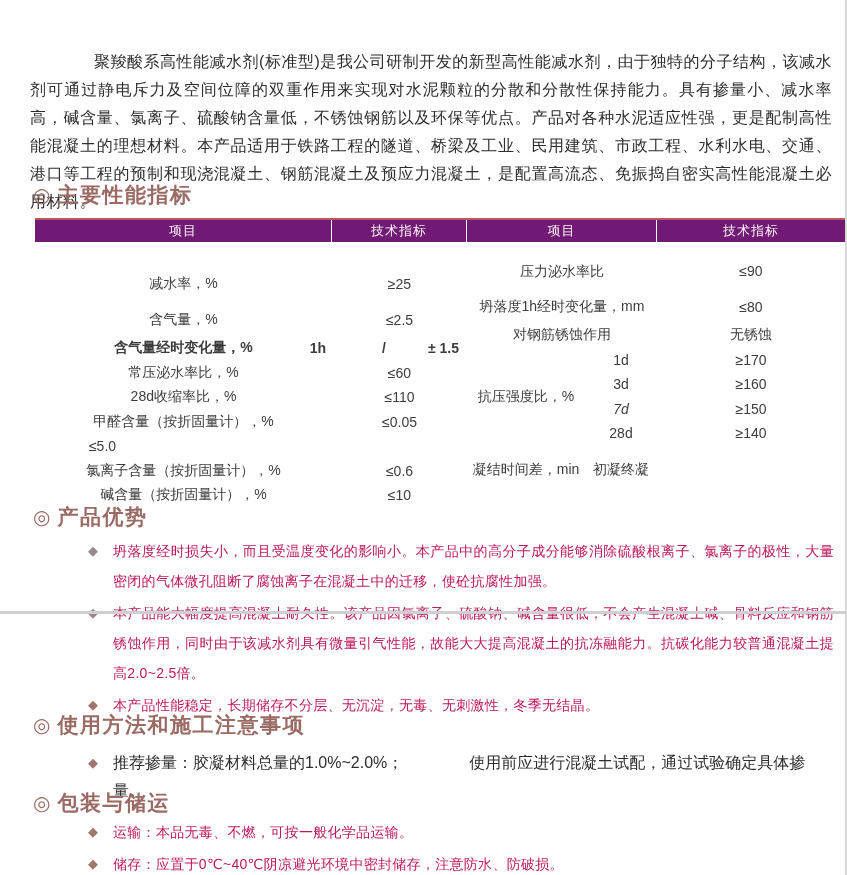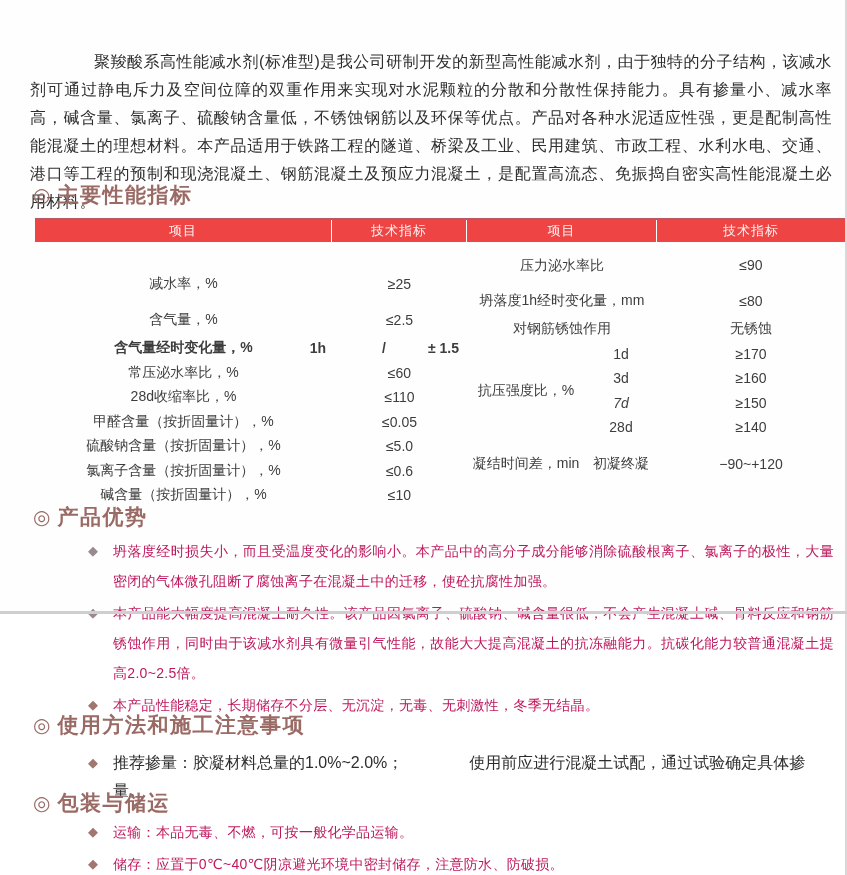--- a/index.html
+++ b/index.html
@@ -20,42 +20,42 @@
   
   .sec-heading{
     position:absolute;left:33px;display:flex;align-items:center;gap:7px;
     color:#9a6a65;font-weight:bold;font-size:21px;letter-spacing:1.5px;
   }
   .sec-heading .marker{font-weight:normal;font-size:20px;letter-spacing:0;}
 
   
   .perf-table{position:absolute;top:218px;left:35px;width:810px;}
   .pt-header{
-    display:flex;height:22px;background:#ef4444;border-top:2px solid #ba5762;
+    display:flex;height:22px;background:#701a75;border-top:2px solid #ba5762;
     color:#fdf3f3;font-size:13px;
   }
   .pt-header .hcell{
     display:flex;align-items:center;justify-content:center;
     border-right:1px solid #ffffff;box-sizing:border-box;letter-spacing:1px;
   }
   .pt-header .hcell:last-child{border-right:none;}
   .hc1{width:297px;} .hc2{width:135px;} .hc3{width:190px;} .hc4{width:188px;}
 
   .pt-body{position:relative;display:flex;font-size:14px;color:#3d3d3d;}
   .pt-left{width:432px;padding-top:21px;box-sizing:border-box;}
   .lrow{display:flex;align-items:center;}
   .lrow .lcell{width:297px;display:flex;align-items:center;justify-content:center;position:relative;}
   .lrow .vcell{width:135px;display:flex;align-items:center;justify-content:center;position:relative;}
   .h44{height:42px;} .h30{height:30px;} .h26{height:26px;font-weight:bold;} .h24{height:24px;} .h25{height:25px;}
   .sub-1h{position:absolute;right:6px;}
   .slash{position:absolute;left:50px;}
   .val-right{position:absolute;right:8px;}
 
   .pt-right{
-    width:378px;padding-top:2px;box-sizing:border-box;
+    width:378px;padding-top:8px;box-sizing:border-box;
     display:grid;grid-template-columns:118px 72px 188px;
     grid-template-rows:42px 30px 26px 24px 24px 25px 24px 49px;
   }
   .gcell{display:flex;align-items:center;justify-content:center;}
   .span2{grid-column:1 / 3;}
   .two-line{flex-direction:column;line-height:17px;}
   .g-strength{grid-column:1;grid-row:4 / 8;}
   .g-setting{grid-column:1;grid-row:8;text-align:right;}
   .g-set-sub{grid-column:2;grid-row:8;flex-direction:row;line-height:23px;}
   .g-set-val{grid-column:3;grid-row:8;}
@@ -125,21 +125,20 @@
         </div>
         <div class="lrow h24">
           <div class="lcell">28d收缩率比，%</div>
           <div class="vcell">≤110</div>
         </div>
         <div class="lrow h25">
           <div class="lcell">甲醛含量（按折固量计），%</div>
           <div class="vcell">≤0.05</div>
         </div>
         <div class="lrow h24">
-          <div class="lcell">硫酸钠含量（按折固量计），%</div>
           <div class="vcell">≤5.0</div>
         </div>
         <div class="lrow h25">
           <div class="lcell">氯离子含量（按折固量计），%</div>
           <div class="vcell">≤0.6</div>
         </div>
         <div class="lrow h24">
           <div class="lcell">碱含量（按折固量计），%</div>
           <div class="vcell">≤10</div>
         </div>
@@ -165,21 +164,20 @@
         <div class="gcell" style="grid-column:2;grid-row:6;font-style:italic;">7d</div>
         <div class="gcell" style="grid-column:3;grid-row:6;">≥150</div>
         <div class="gcell" style="grid-column:2;grid-row:7;">28d</div>
         <div class="gcell" style="grid-column:3;grid-row:7;">≥140</div>
 
         <div class="gcell g-setting">凝结时间差，min</div>
         <div class="gcell g-set-sub">
           <span>初凝</span>
           <span>终凝</span>
         </div>
-        <div class="gcell g-set-val">−90~+120</div>
       </div>
     </div>
   </div>
 
   <div class="sec-heading" style="top:503px;">
     <span class="marker">◎</span>
     <span>产品优势</span>
   </div>
 
   <div class="bullets" style="top:536px;">

